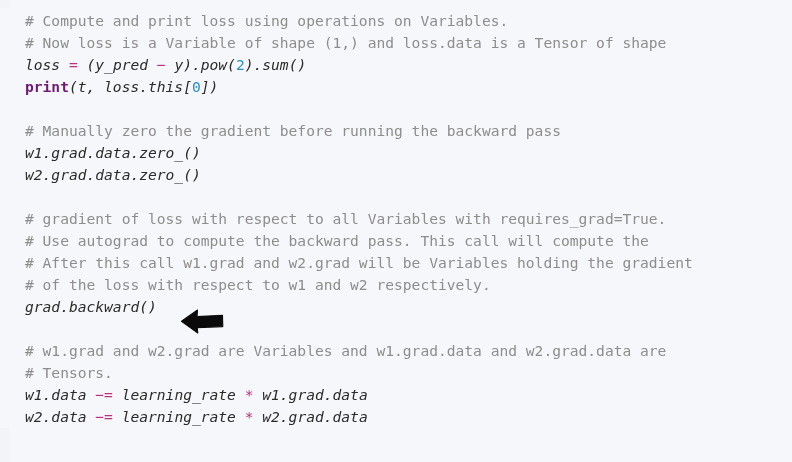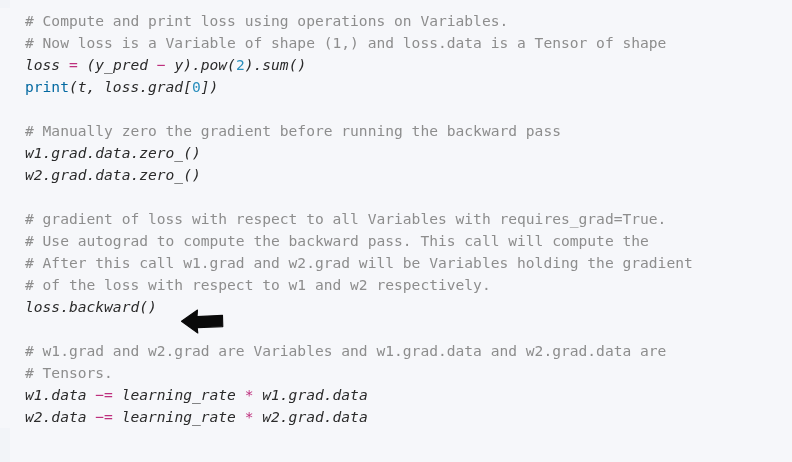--- a/index.html
+++ b/index.html
@@ -49,21 +49,21 @@
   }
 
   .line.blank {
     height: 22px;
   }
 
   
   .cmt  { color: #8d8d8d; }
   .op   { color: #be2f7d; }
   .num  { color: #2b8fbd; }
-  .fn   { color: #0369a1; }
+  .fn   { color: #701a75; font-weight: bold; }
   .plain{ color: #2b2b2b; font-style: italic; }
 
   
   .annotation-arrow {
     position: absolute;
     left: 180px;
     top: 308px;
     width: 44px;
     height: 26px;
     pointer-events: none;
@@ -78,31 +78,31 @@
 <body>
 
 <div id="code-block">
 
   <div class="gutter-strip"></div>
 
   <div class="code-lines" id="code-lines" style="background: rgb(246, 247, 250);">
       <div class="line"><span class="cmt"># Compute and print loss using operations on Variables.</span></div>
       <div class="line"><span class="cmt"># Now loss is a Variable of shape (1,) and loss.data is a Tensor of shape</span></div>
       <div class="line"><span class="plain">loss </span><span class="op">=</span><span class="plain"> (y_pred </span><span class="op">−</span><span class="plain"> y).pow(</span><span class="num">2</span><span class="plain">).sum()</span></div>
-      <div class="line"><span class="fn">print</span><span class="plain">(t, loss.grad[</span><span class="num">0</span><span class="plain">])</span></div>
+      <div class="line"><span class="fn">print</span><span class="plain">(t, loss.this[</span><span class="num">0</span><span class="plain">])</span></div>
       <div class="line blank">&nbsp;</div>
       <div class="line"><span class="cmt"># Manually zero the gradient before running the backward pass</span></div>
       <div class="line"><span class="plain">w1.grad.data.zero_()</span></div>
       <div class="line"><span class="plain">w2.grad.data.zero_()</span></div>
       <div class="line blank">&nbsp;</div>
       <div class="line"><span class="cmt"># gradient of loss with respect to all Variables with requires_grad=True.</span></div>
       <div class="line"><span class="cmt"># Use autograd to compute the backward pass. This call will compute the</span></div>
       <div class="line"><span class="cmt"># After this call w1.grad and w2.grad will be Variables holding the gradient</span></div>
       <div class="line"><span class="cmt"># of the loss with respect to w1 and w2 respectively.</span></div>
-      <div class="line"><span class="plain">loss.backward()</span></div>
+      <div class="line"><span class="plain">grad.backward()</span></div>
       <div class="line blank">&nbsp;</div>
       <div class="line"><span class="cmt"># w1.grad and w2.grad are Variables and w1.grad.data and w2.grad.data are</span></div>
       <div class="line"><span class="cmt"># Tensors.</span></div>
       <div class="line"><span class="plain">w1.data </span><span class="op">−=</span><span class="plain"> learning_rate </span><span class="op">*</span><span class="plain"> w1.grad.data</span></div>
       <div class="line"><span class="plain">w2.data </span><span class="op">−=</span><span class="plain"> learning_rate </span><span class="op">*</span><span class="plain"> w2.grad.data</span></div>
     </div>
 
   <div class="annotation-arrow">
     <svg viewBox="0 0 44 26" xmlns="http://www.w3.org/2000/svg" aria-hidden="true">
       <path d="M1.5 13.2 L17.5 2.0 L17.0 8.6 L42.5 7.4 L42.8 18.6 L17.2 19.6 L17.8 25.0 Z" fill="#0a0a0a" stroke="#0a0a0a" stroke-width="1.1" stroke-linejoin="round"></path>

